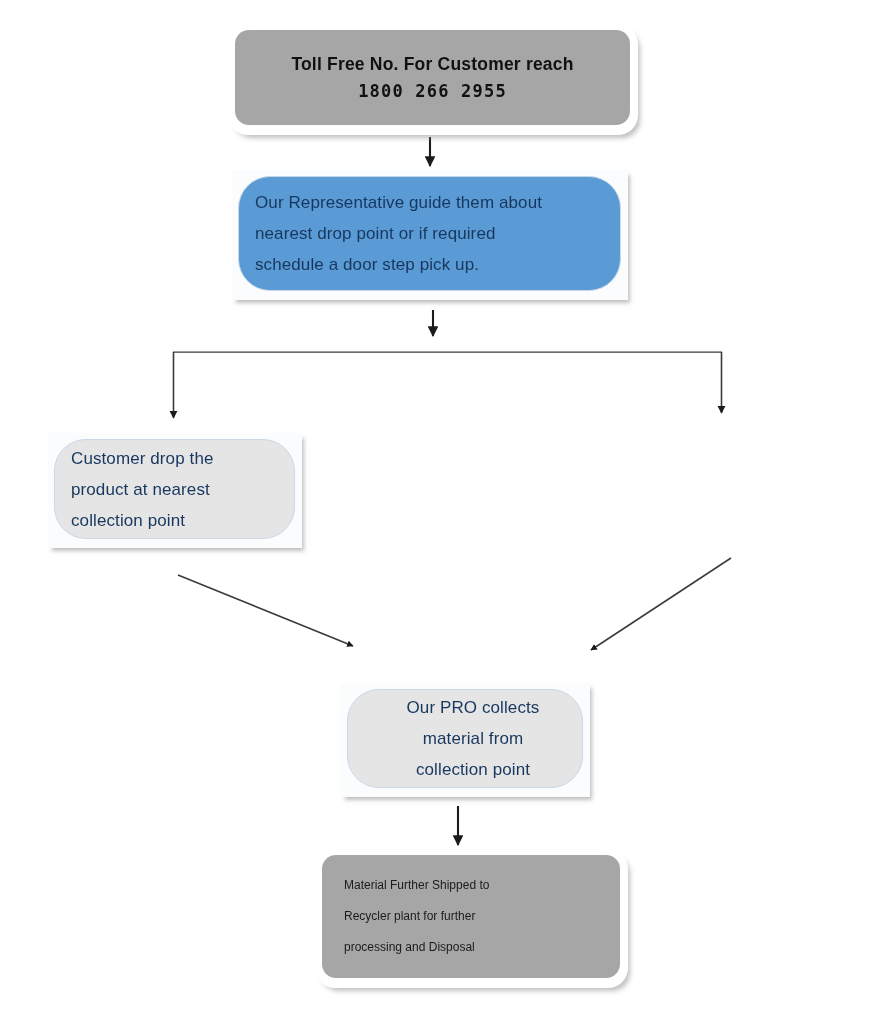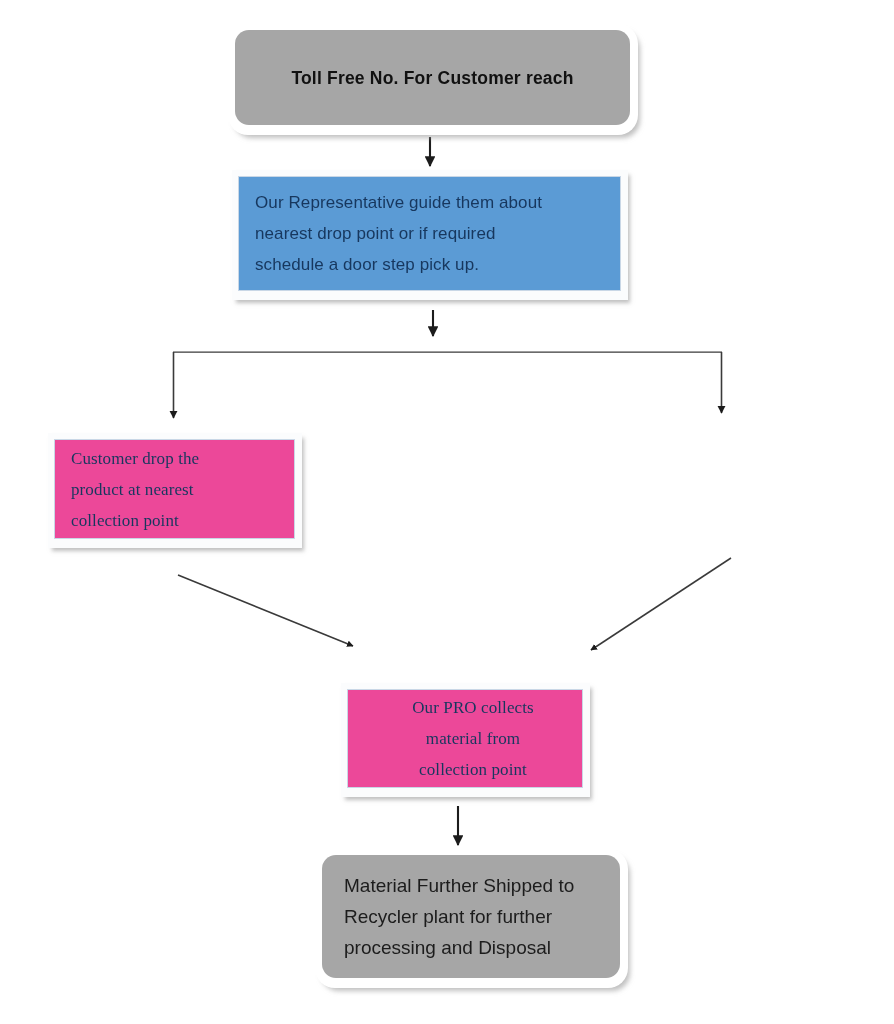--- a/index.html
+++ b/index.html
@@ -39,20 +39,21 @@
     align-items: center;
     justify-content: flex-start;
   }
   .node-inner {
     box-sizing: border-box;
     width: 100%;
     height: 100%;
     display: flex;
     flex-direction: column;
     justify-content: center;
+    border-radius: 32px;
   }
 
   
   .node.rect {
     padding: 6px 7px 9px 6px;
     background: #fbfcfd;
     box-shadow: 3px 4px 4px -1px rgba(140,140,140,0.55);
   }
   .node.rect .node-inner {
     border: 1px solid #c9d7e6;
@@ -64,21 +65,21 @@
     background: #ffffff;
     border-radius: 20px;
     box-shadow: 4px 5px 5px -2px rgba(150,150,150,0.6);
   }
   .node.round .node-inner {
     border-radius: 14px;
   }
 
   .fill-gray   { background: #a6a6a6; }
   .fill-blue   { background: #5b9bd5; }
-  .fill-blue-d { background: #ec4899; font-family: Liberation Serif, serif; }
+  .fill-blue-d { background: #e5e5e5; }
 
   
   .txt {
     color: #17375e;
     font-size: 17px;
     line-height: 31px;
     padding: 0 0 0 16px;
     white-space: pre-line;
     letter-spacing: 0.1px;
   }
@@ -98,21 +99,21 @@
     font-size: 17px;
     text-align: center;
     line-height: 28px;
     letter-spacing: 1.2px;
     font-family: "DejaVu Sans Mono", monospace;
     padding: 0;
   }
 
   .txt-gray-node {
     color: #1c1c1c;
-    font-size: 19px;
+    font-size: 12px;
     line-height: 31px;
     padding: 0 0 0 22px;
     white-space: pre-line;
   }
 </style>
 </head>
 <body>
 
 <div id="canvas">
 
@@ -139,20 +140,21 @@
     <line x1="178" y1="575" x2="353" y2="646" stroke="#3a3a3a" stroke-width="1.5" marker-end="url(#ah-small)"></line>
 
     <line x1="731" y1="558" x2="591" y2="650" stroke="#3a3a3a" stroke-width="1.5" marker-end="url(#ah-small)"></line>
 
     <line x1="458" y1="806" x2="458" y2="845" stroke="#1c1c1c" stroke-width="2.1" marker-end="url(#ah)"></line>
   </svg>
 
   <div class="node round" style="left:228px; top:24px; width:410px; height:111px;">
     <div class="node-inner fill-gray">
       <div class="title-line">Toll Free No.  For Customer reach</div>
+      <div class="phone-line">1800 266 2955</div>
     </div>
   </div>
 
   <div class="node rect" style="left:232px; top:170px; width:396px; height:130px;">
     <div class="node-inner fill-blue">
       <div class="txt">Our Representative guide them about
 nearest drop point or if required
 schedule a door step pick up.</div>
     </div>
   </div>

